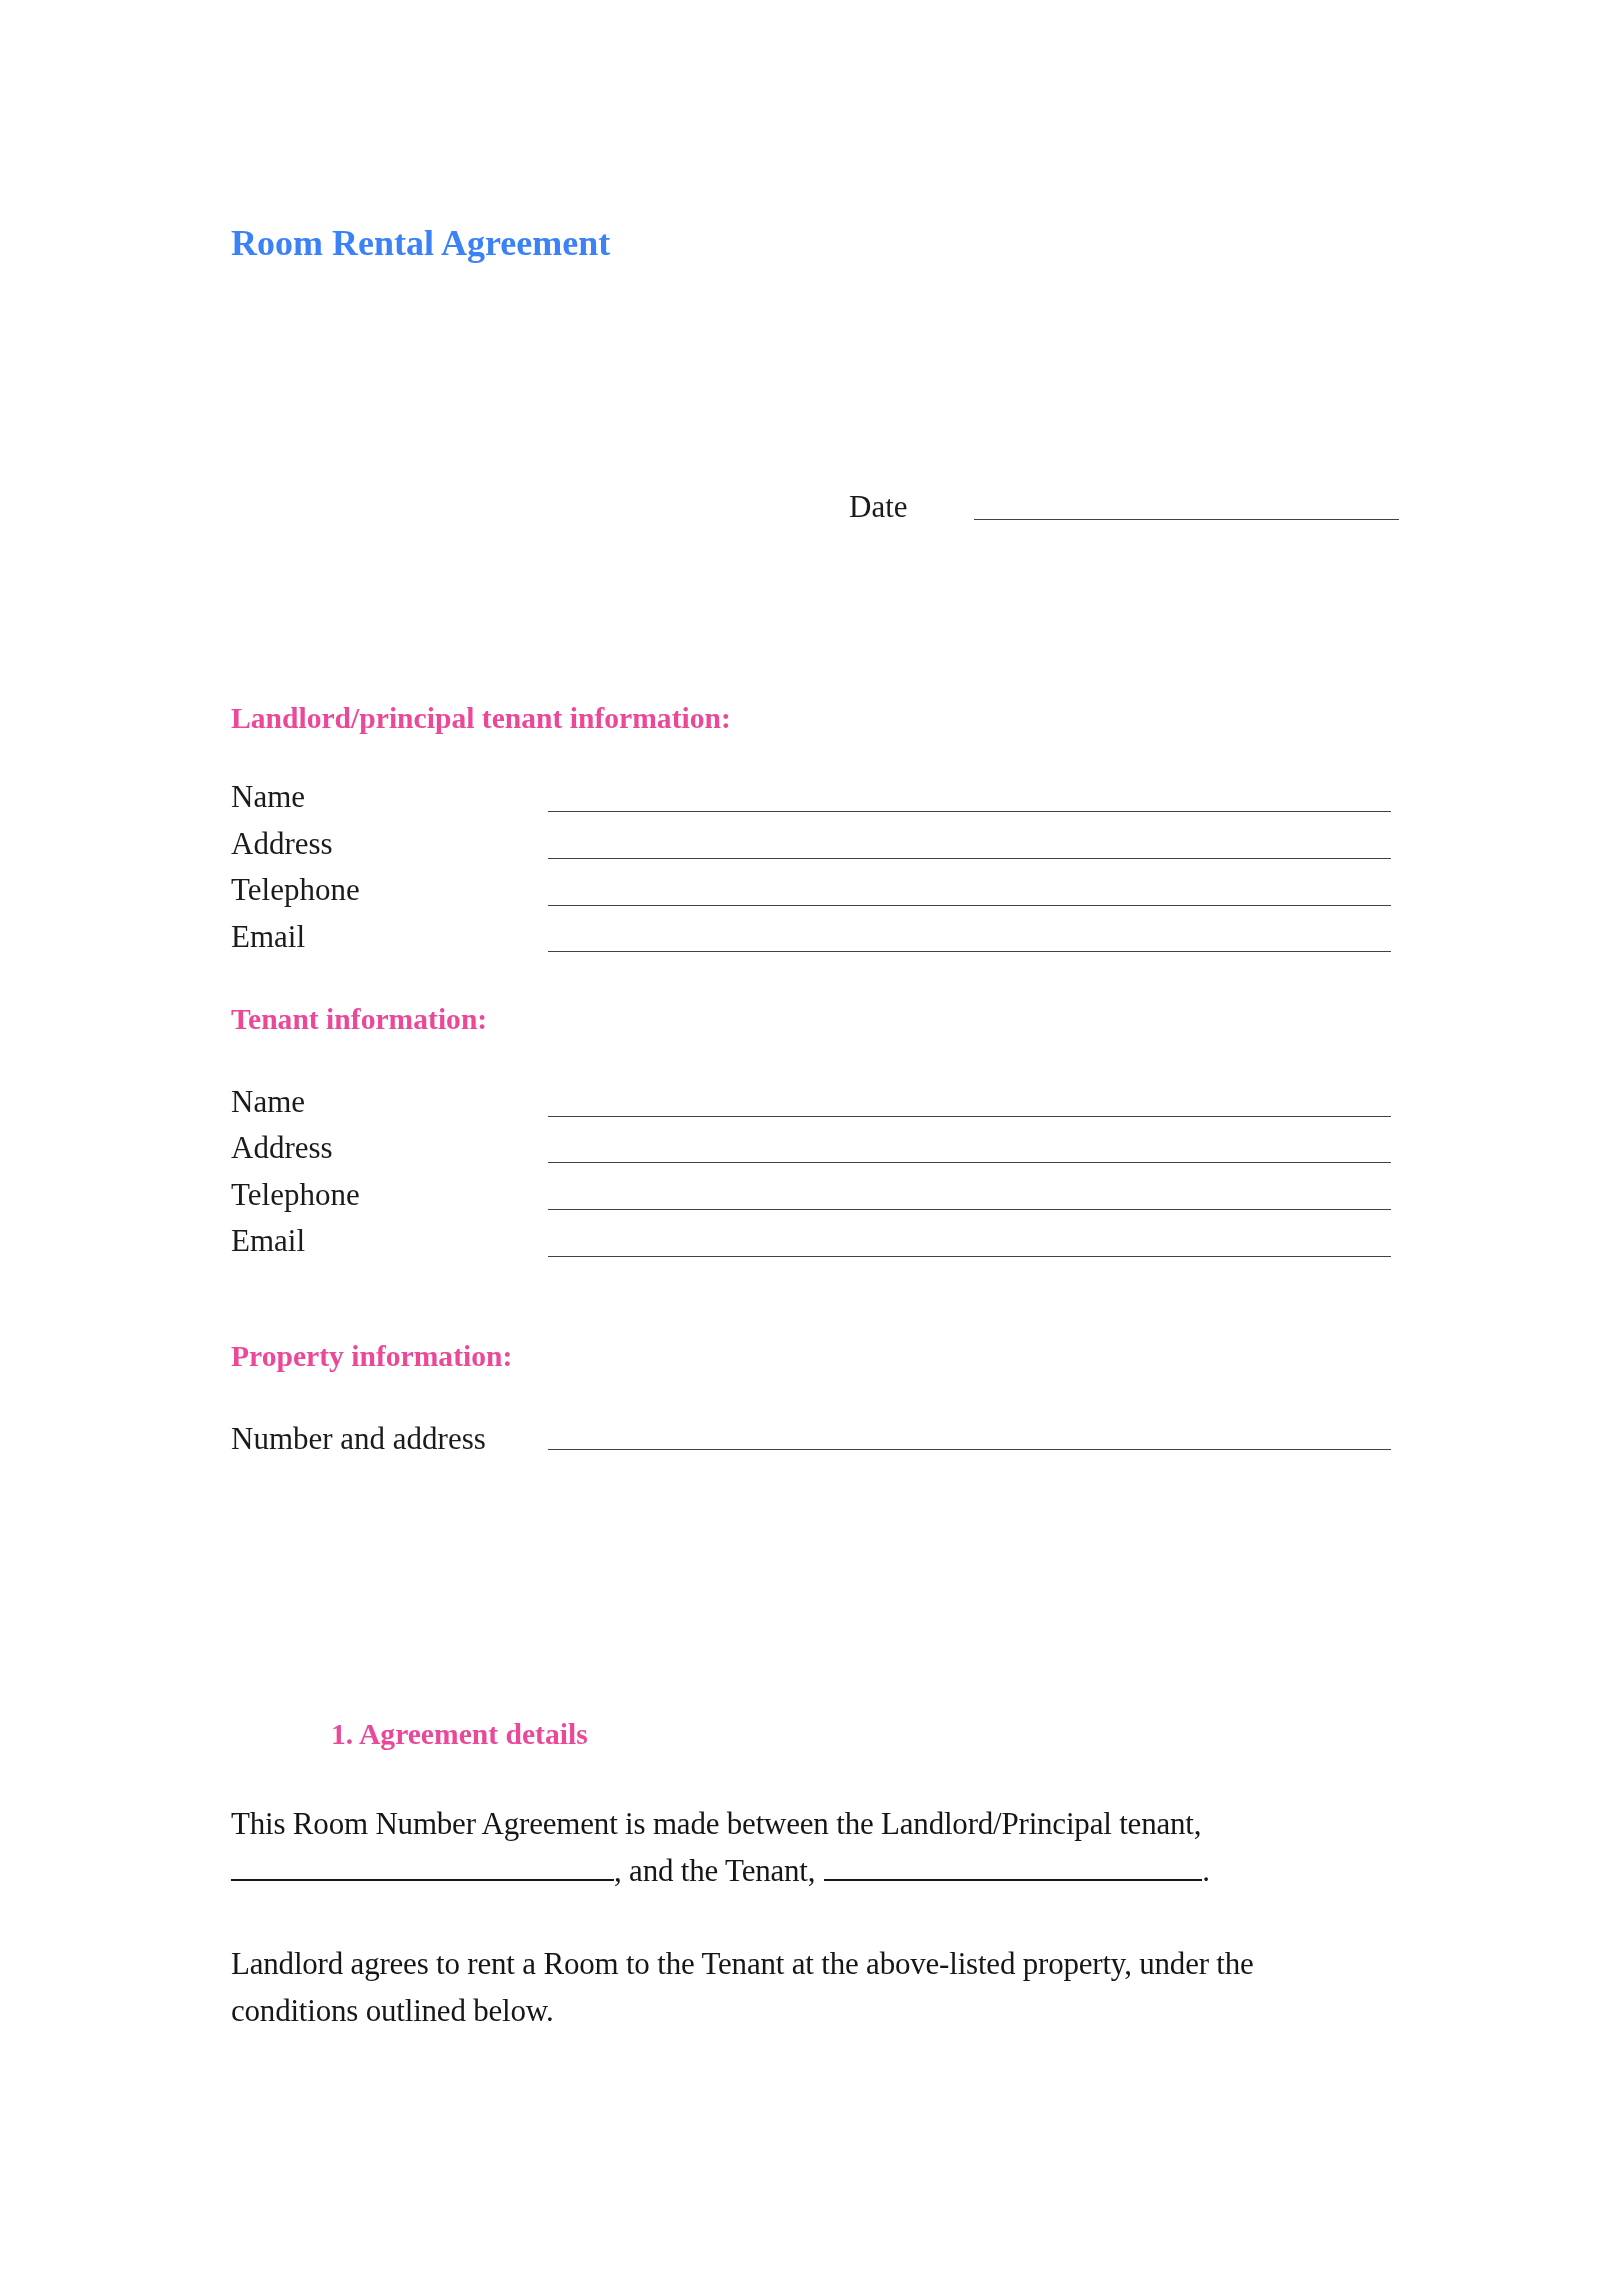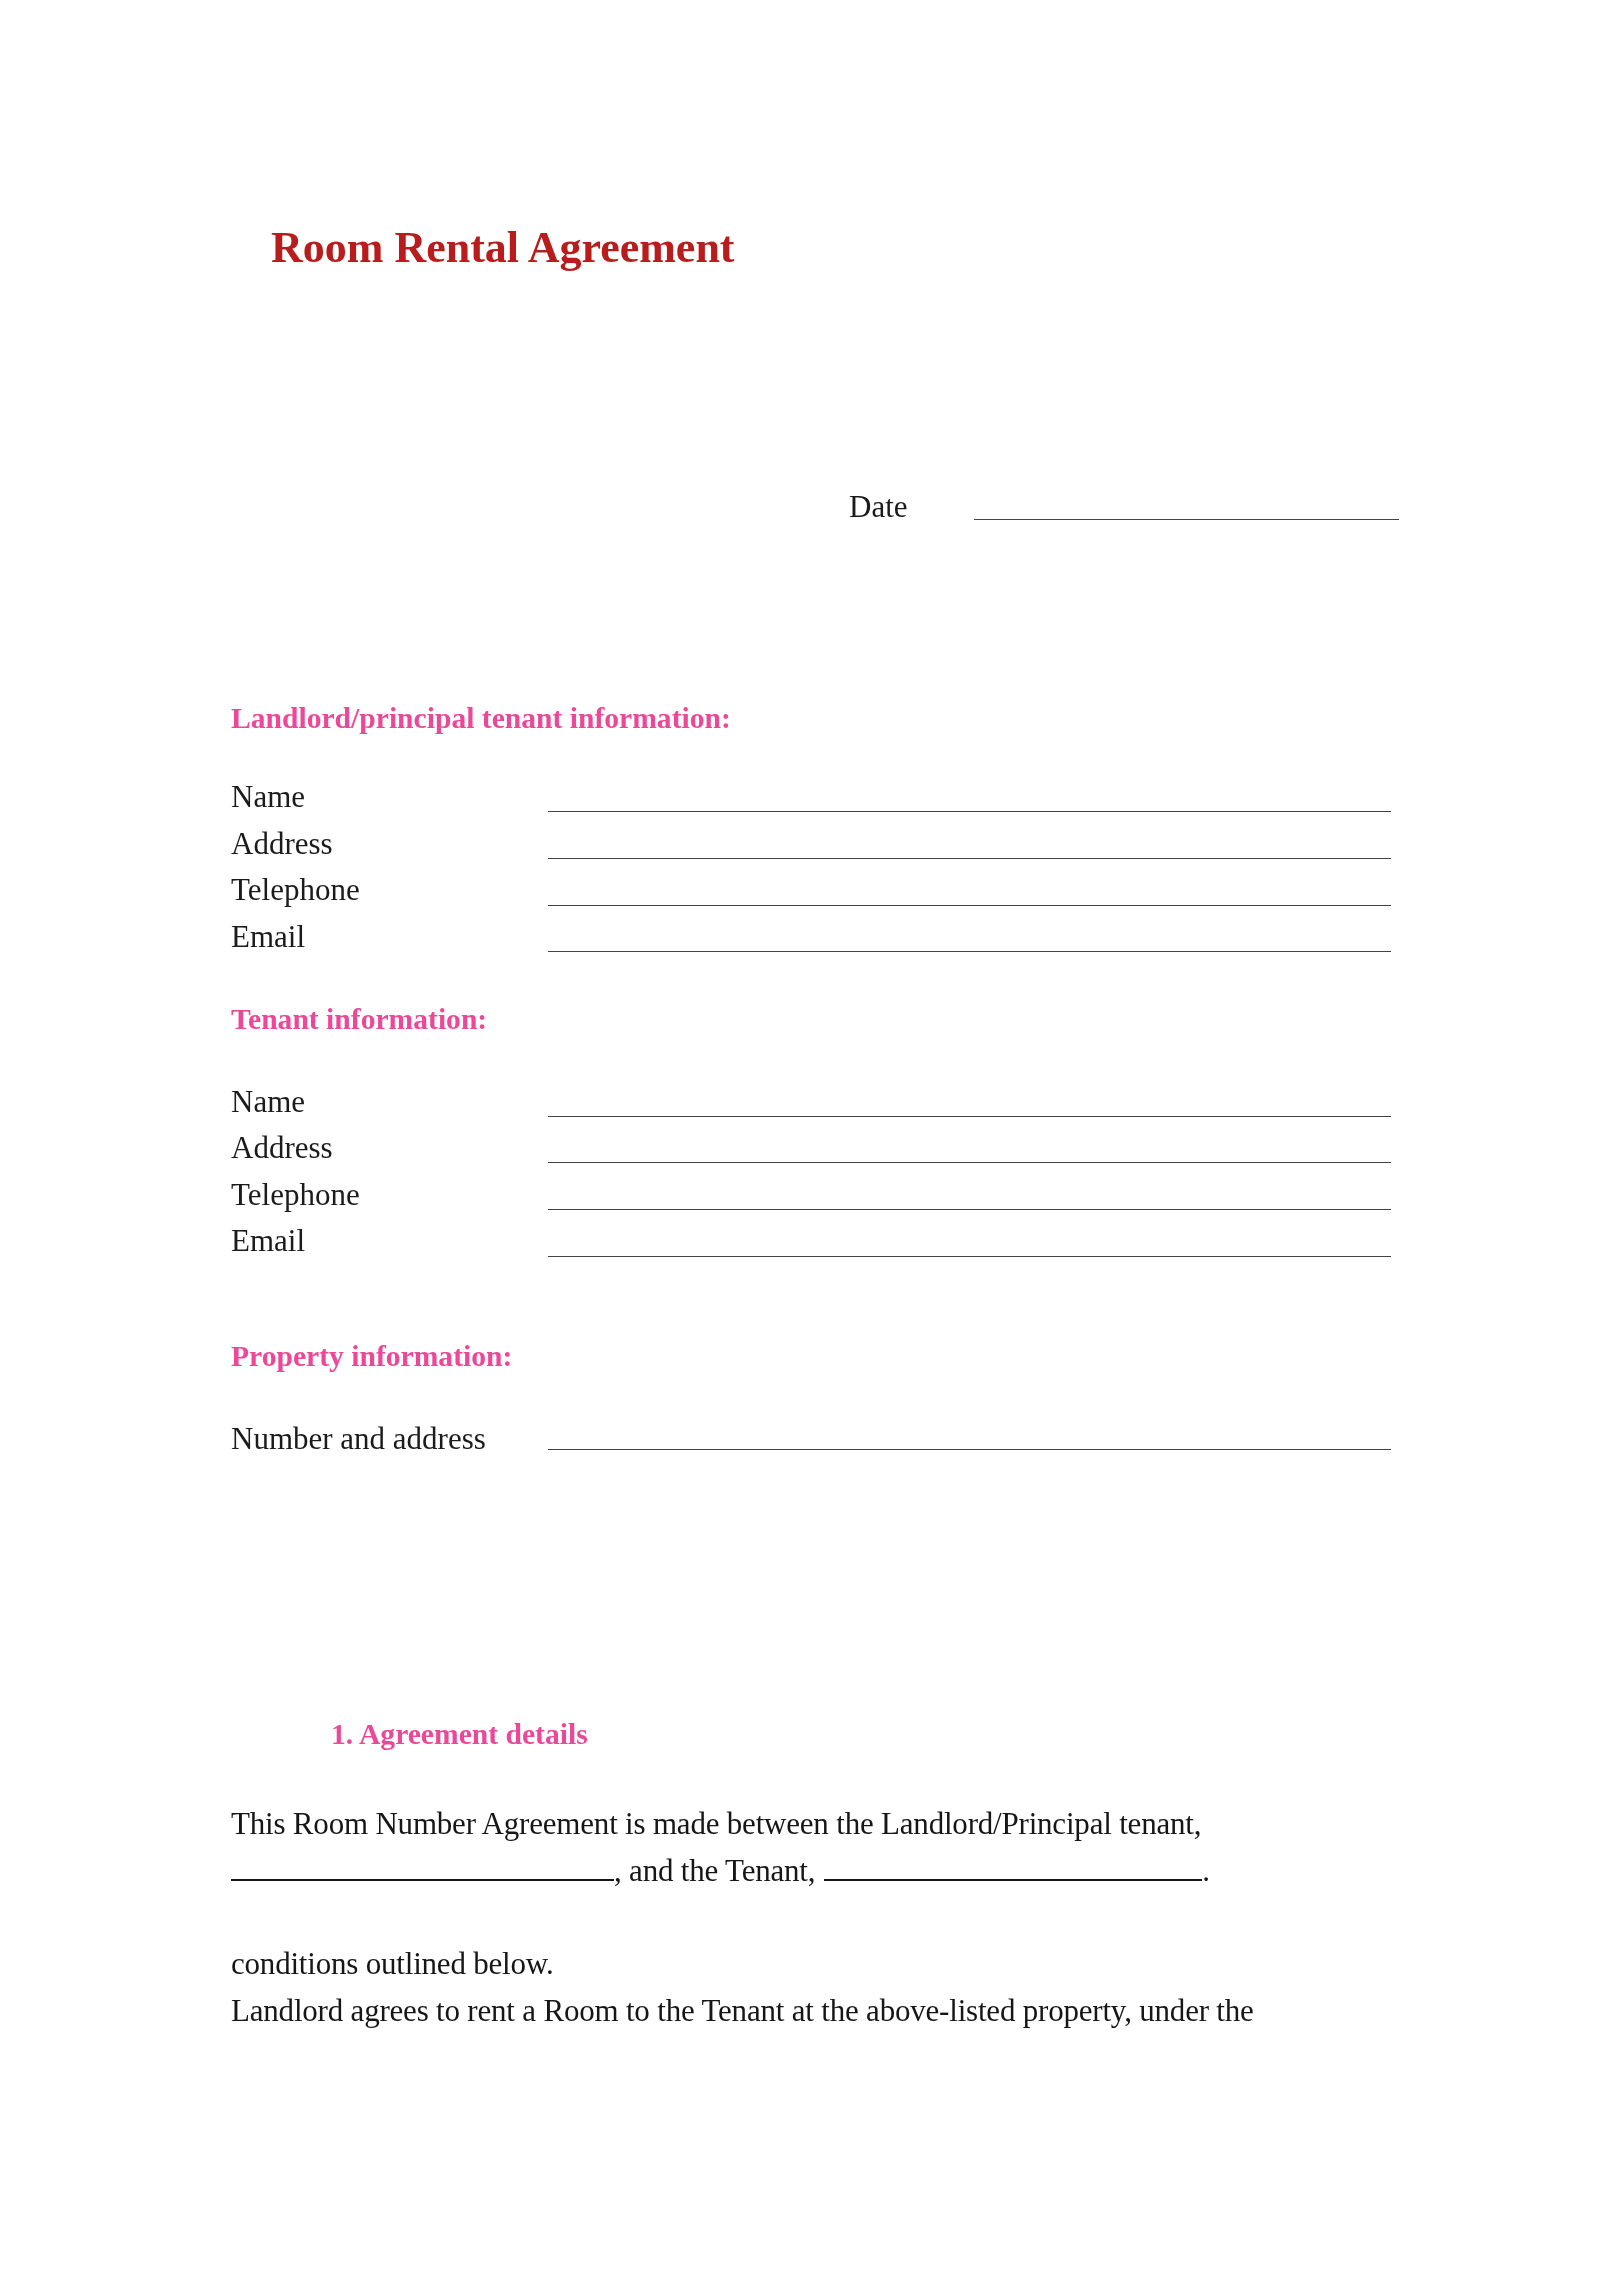--- a/index.html
+++ b/index.html
@@ -11,26 +11,25 @@
     position: relative;
     width: 1622px;
     height: 2293px;
     background: #ffffff;
     font-family: "Liberation Serif", "DejaVu Serif", serif;
     color: #1a1a1a;
     overflow: hidden;
   }
   .abs { position: absolute; }
   .doc-title {
-    font-size: 44px;
+    font-size: 36px;
     font-weight: 700;
     letter-spacing: 0px;
-    color: #b91c1c;
+    color: #3b82f6;
     white-space: nowrap;
-    margin-left: 40px;
   }
   .section-heading {
     font-size: 29.6px;
     font-weight: 700;
     color: #ec4899;
     white-space: nowrap;
   }
   .field-label {
     font-size: 31px;
     color: #1b1b1b;
@@ -103,18 +102,18 @@
   <div class="abs field-line" style="left:548px; top:1449px; width:843px;"></div>
 
   <div class="abs section-heading" style="left:331px; top:1718px;">1. Agreement details</div>
 
   <div class="abs body-text" style="left:231px; top:1800px; width:1173px;">
     <div>This Room Number Agreement is made between the Landlord/Principal tenant,</div>
     <div><span class="blank blank1"></span><span>, and the Tenant,</span><span class="blank blank2"></span><span>.</span></div>
   </div>
 
   <div class="abs body-text" style="left:231px; top:1940px; width:1182px;">
+    <div>Landlord agrees to rent a Room to the Tenant at the above-listed property, under the</div>
     <div>conditions outlined below.</div>
-    <div>Landlord agrees to rent a Room to the Tenant at the above-listed property, under the</div>
   </div>
 
 </div>
 
 
 </body></html>

